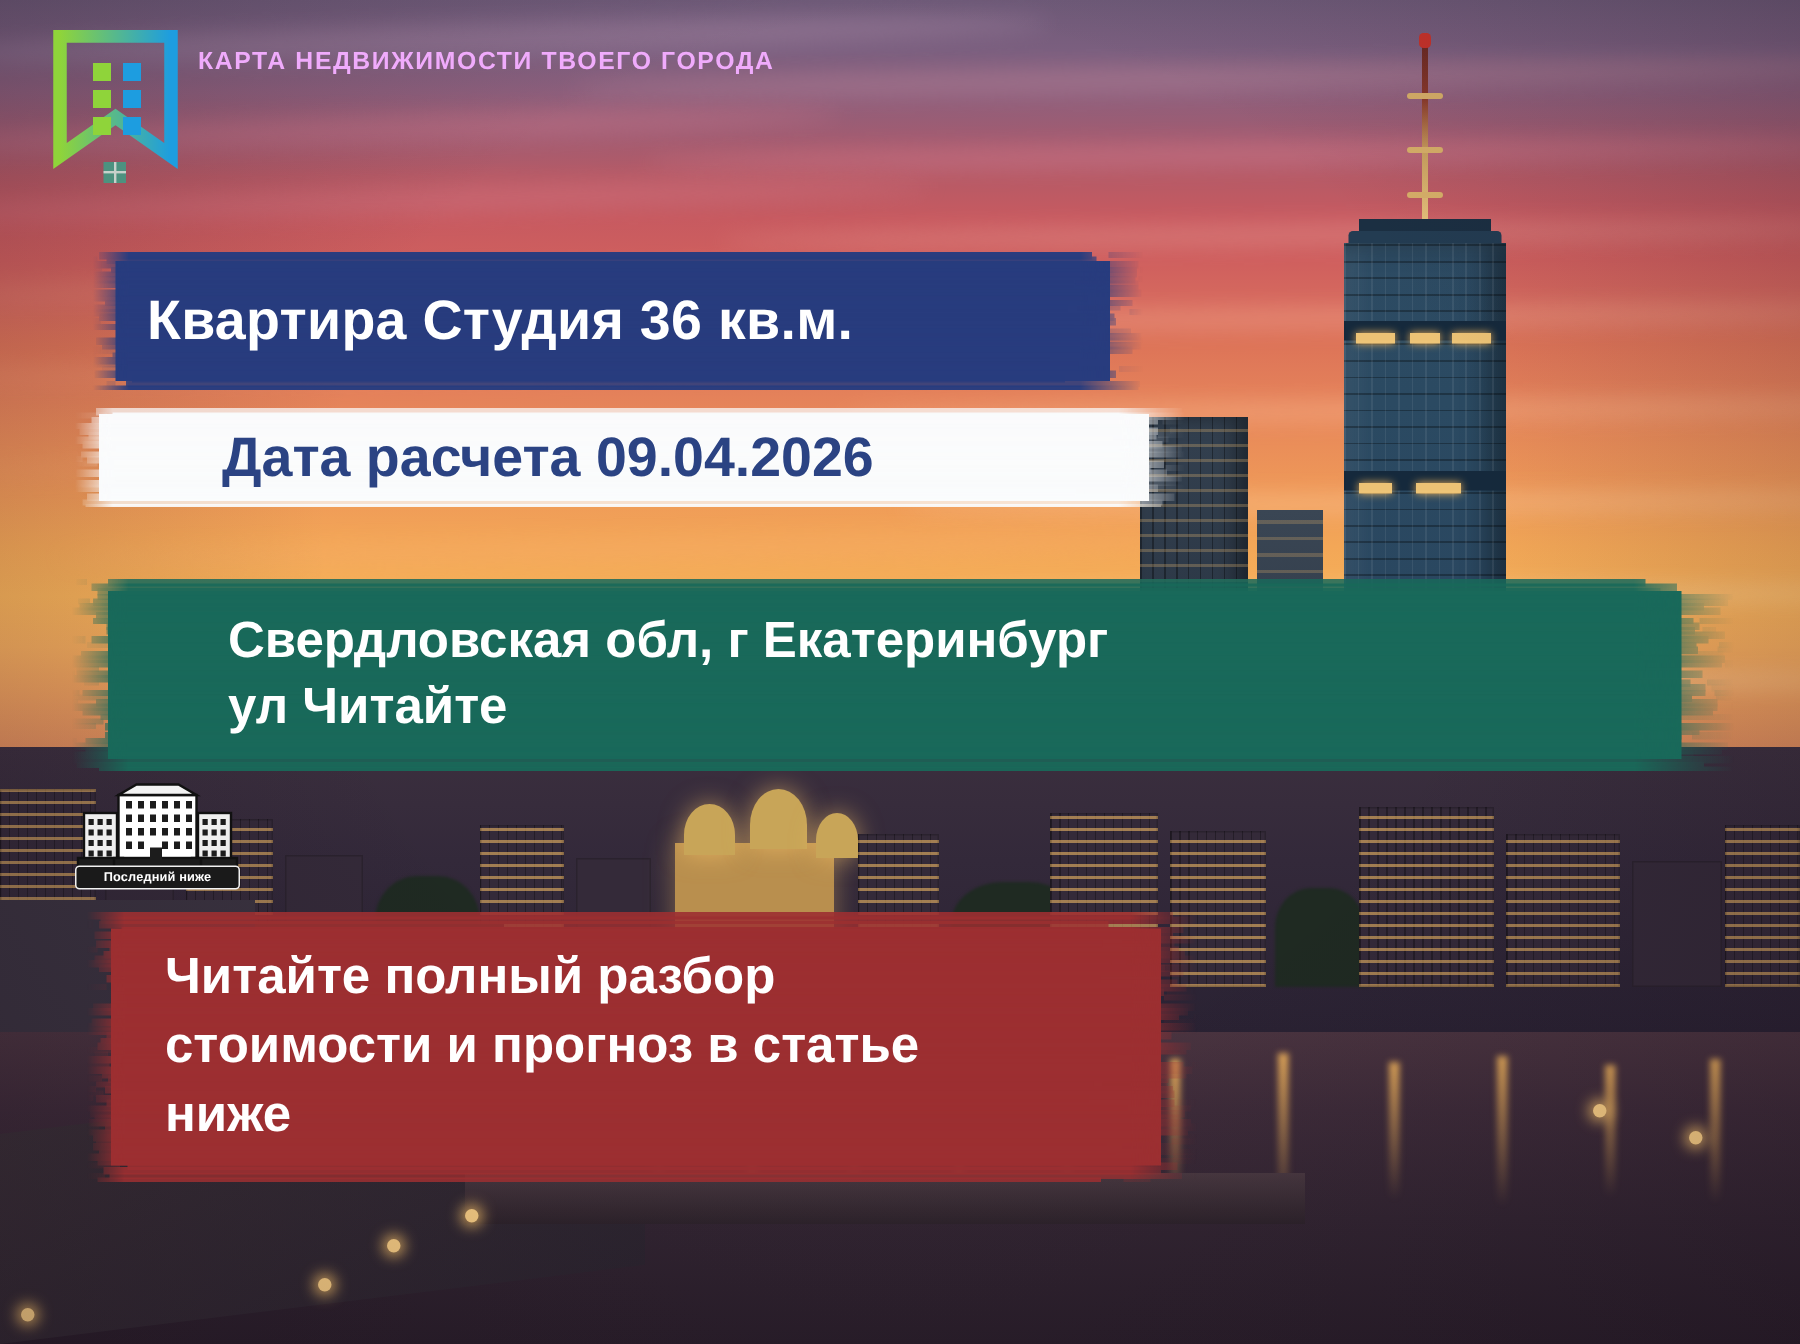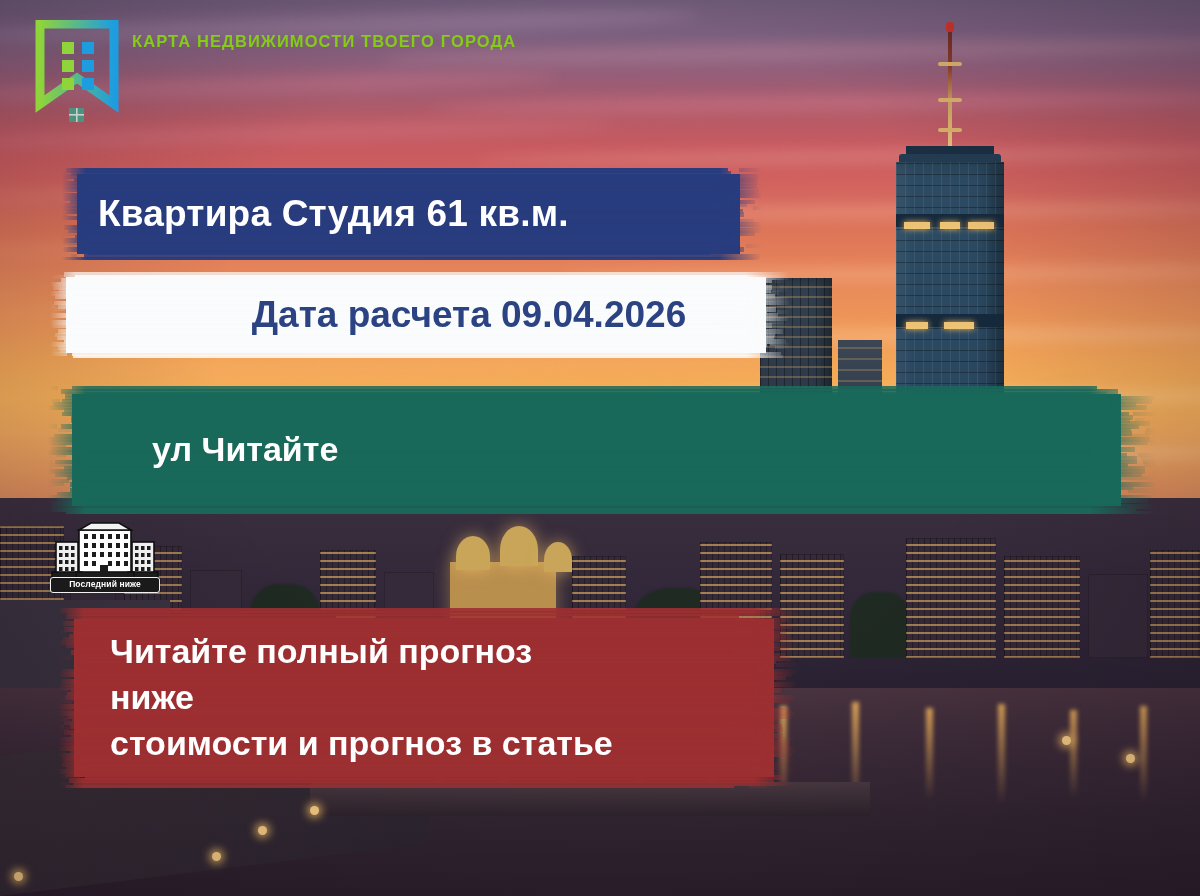--- a/index.html
+++ b/index.html
@@ -125,39 +125,39 @@
   .photo-grade{ position:absolute; inset:0; pointer-events:none;
     background:radial-gradient(ellipse at 50% 40%, rgba(0,0,0,0) 45%, rgba(20,8,20,.28) 100%);}
 
   
   .logo{ position:absolute; left:34px; top:20px; display:flex; align-items:flex-start; gap:12px; }
   .logo-mark{ width:86px; height:104px; flex:0 0 auto; }
   .logo-text{ padding-top:8px; }
   .logo-word{ font-size:58px; font-weight:bold; line-height:.95; letter-spacing:-1px; white-space:nowrap; }
   .logo-word .map{ color:#1a4f9c; }
   .logo-word .estate{ color:#1b3f86; }
-  .logo-tag{ font-size:16.5px; font-weight:bold; letter-spacing:1.1px; color:#84cc16; margin-top:4px; white-space:nowrap; }
+  .logo-tag{ font-size:16.5px; font-weight:bold; letter-spacing:1.1px; color:#f0abfc; margin-top:4px; white-space:nowrap; }
 
   
   .banner{ position:absolute; display:flex; align-items:center; }
   .brush{ position:absolute; inset:0; }
   .brush .core{ position:absolute; left:2.2%; right:3.2%; top:6%; bottom:6%; }
   .brush .streaks{ position:absolute; inset:0;
     -webkit-mask-image:linear-gradient(90deg, transparent 0%, #000 3.4%, #000 94%, transparent 100%);
             mask-image:linear-gradient(90deg, transparent 0%, #000 3.4%, #000 94%, transparent 100%); }
   .brush .streaks i{ position:absolute; display:block; height:4px; opacity:.85; }
   .banner .txt{ position:relative; z-index:3; color:#fff; font-weight:bold; }
 
   
   #b1{ left:62px; top:168px; width:700px; height:92px; }
   #b1 .core{ background:#283c7e; }
   #b1 .txt{ font-size:37px; padding-left:36px; letter-spacing:.2px; }
 
   
-  #b2{ left:50px; top:272px; width:740px; height:86px;justify-content:center; }
+  #b2{ left:50px; top:272px; width:740px; height:66px; }
   #b2 .core{ background:#fafbfc; }
   #b2 .txt{ font-size:37px; padding-left:98px; color:#2b4383; }
 
   
   #b3{ left:48px; top:386px; width:1108px; height:128px; }
   #b3 .core{ background:#19695a; }
   #b3 .txt{ font-size:34px; padding-left:104px; line-height:1.28; }
 
   
   #b4{ left:58px; top:608px; width:740px; height:180px; }
@@ -364,21 +364,21 @@
           <i style="left: 683.633px; top: 76.1379px; width: 37.9678px; height: 4.17241px; background: rgb(40, 60, 126); opacity: 0.26;"></i>
           <i style="left: 5.90384px; top: 76.1379px; width: 13.0351px; height: 4.17241px; background: rgb(40, 60, 126); opacity: 0.21;"></i>
           <i style="left: 1.20403px; top: 79.3103px; width: 681.012px; height: 4.77241px; background: rgb(40, 60, 126); opacity: 1;"></i>
           <i style="left: 25.5776px; top: 82.4828px; width: 622.122px; height: 4.77241px; background: rgb(40, 60, 126); opacity: 0.78;"></i>
           <i style="left: 22.034px; top: 85.6552px; width: 675.557px; height: 4.77241px; background: rgb(40, 60, 126); opacity: 0.87;"></i>
           <i style="left: 8.62432px; top: 85.6552px; width: 6.50966px; height: 4.17241px; background: rgb(40, 60, 126); opacity: 0.28;"></i>
           <i style="left: -4.39407px; top: 88.8276px; width: 701.713px; height: 4.77241px; background: rgb(40, 60, 126); opacity: 0.98;"></i>
           <i style="left: -42.9724px; top: 88.8276px; width: 25.0856px; height: 4.17241px; background: rgb(40, 60, 126); opacity: 0.23;"></i>
         </div>
     </div>
-    <div class="txt">Квартира Студия 61 кв.м.</div>
+    <div class="txt">Квартира Студия 36 кв.м.</div>
   </div>
 
   <div class="banner" id="b2">
     <div class="brush">
       <div class="core"></div>
       <div class="streaks">
           <i style="left: 13.7639px; top: 0px; width: 723.977px; height: 4.78519px; background: rgb(250, 251, 252); opacity: 0.73;"></i>
           <i style="left: 739.351px; top: 0px; width: 11.6658px; height: 4.18519px; background: rgb(250, 251, 252); opacity: 0.5;"></i>
           <i style="left: -30.9941px; top: 0px; width: 31.7741px; height: 4.18519px; background: rgb(250, 251, 252); opacity: 0.16;"></i>
           <i style="left: 24.6073px; top: 3.18519px; width: 715.309px; height: 4.78519px; background: rgb(250, 251, 252); opacity: 0.95;"></i>
@@ -516,20 +516,21 @@
           <i style="left: -3.85335px; top: 118.4px; width: 1111.5px; height: 4.8px; background: rgb(25, 105, 90); opacity: 0.81;"></i>
           <i style="left: 1120.88px; top: 118.4px; width: 35.1949px; height: 4.2px; background: rgb(25, 105, 90); opacity: 0.27;"></i>
           <i style="left: -23.6362px; top: 118.4px; width: 8.52419px; height: 4.2px; background: rgb(25, 105, 90); opacity: 0.43;"></i>
           <i style="left: 2.54947px; top: 121.6px; width: 1085.87px; height: 4.8px; background: rgb(25, 105, 90); opacity: 0.95;"></i>
           <i style="left: -22.9615px; top: 121.6px; width: 15.8505px; height: 4.2px; background: rgb(25, 105, 90); opacity: 0.45;"></i>
           <i style="left: 17.9365px; top: 124.8px; width: 1089.57px; height: 4.8px; background: rgb(25, 105, 90); opacity: 0.96;"></i>
           <i style="left: 1114.32px; top: 124.8px; width: 32.287px; height: 4.2px; background: rgb(25, 105, 90); opacity: 0.51;"></i>
         </div>
     </div>
     <div class="txt">
+      <div>Свердловская обл, г Екатеринбург</div>
       <div>ул Читайте</div>
     </div>
   </div>
 
   <div class="badge">
     <svg width="118" height="60" viewBox="0 0 118 60" aria-hidden="true">
       <g stroke="#111" stroke-width="1.6">
         <rect x="10" y="20" width="22" height="32" fill="#efefef"></rect>
         <rect x="86" y="20" width="22" height="32" fill="#efefef"></rect>
         <rect x="33" y="8" width="52" height="44" fill="#ffffff"></rect>
@@ -711,19 +712,19 @@
           <i style="left: 11.4356px; top: 170.357px; width: 704.584px; height: 4.81429px; background: rgb(156, 47, 49); opacity: 0.91;"></i>
           <i style="left: -27.9005px; top: 170.357px; width: 25.863px; height: 4.21429px; background: rgb(156, 47, 49); opacity: 0.34;"></i>
           <i style="left: 14.6258px; top: 173.571px; width: 715.684px; height: 4.81429px; background: rgb(156, 47, 49); opacity: 0.76;"></i>
           <i style="left: 735.794px; top: 173.571px; width: 48.1532px; height: 4.21429px; background: rgb(156, 47, 49); opacity: 0.24;"></i>
           <i style="left: -7.64591px; top: 173.571px; width: 19.8139px; height: 4.21429px; background: rgb(156, 47, 49); opacity: 0.29;"></i>
           <i style="left: 7.39279px; top: 176.786px; width: 668.978px; height: 4.81429px; background: rgb(156, 47, 49); opacity: 0.87;"></i>
           <i style="left: 691.436px; top: 176.786px; width: 17.2741px; height: 4.21429px; background: rgb(156, 47, 49); opacity: 0.26;"></i>
         </div>
     </div>
     <div class="txt">
-      <div>Читайте полный прогноз</div>
+      <div>Читайте полный разбор</div>
+      <div>стоимости и прогноз в статье</div>
       <div>ниже</div>
-      <div>стоимости и прогноз в статье</div>
     </div>
   </div>
 
 </div>
 
 </body></html>

